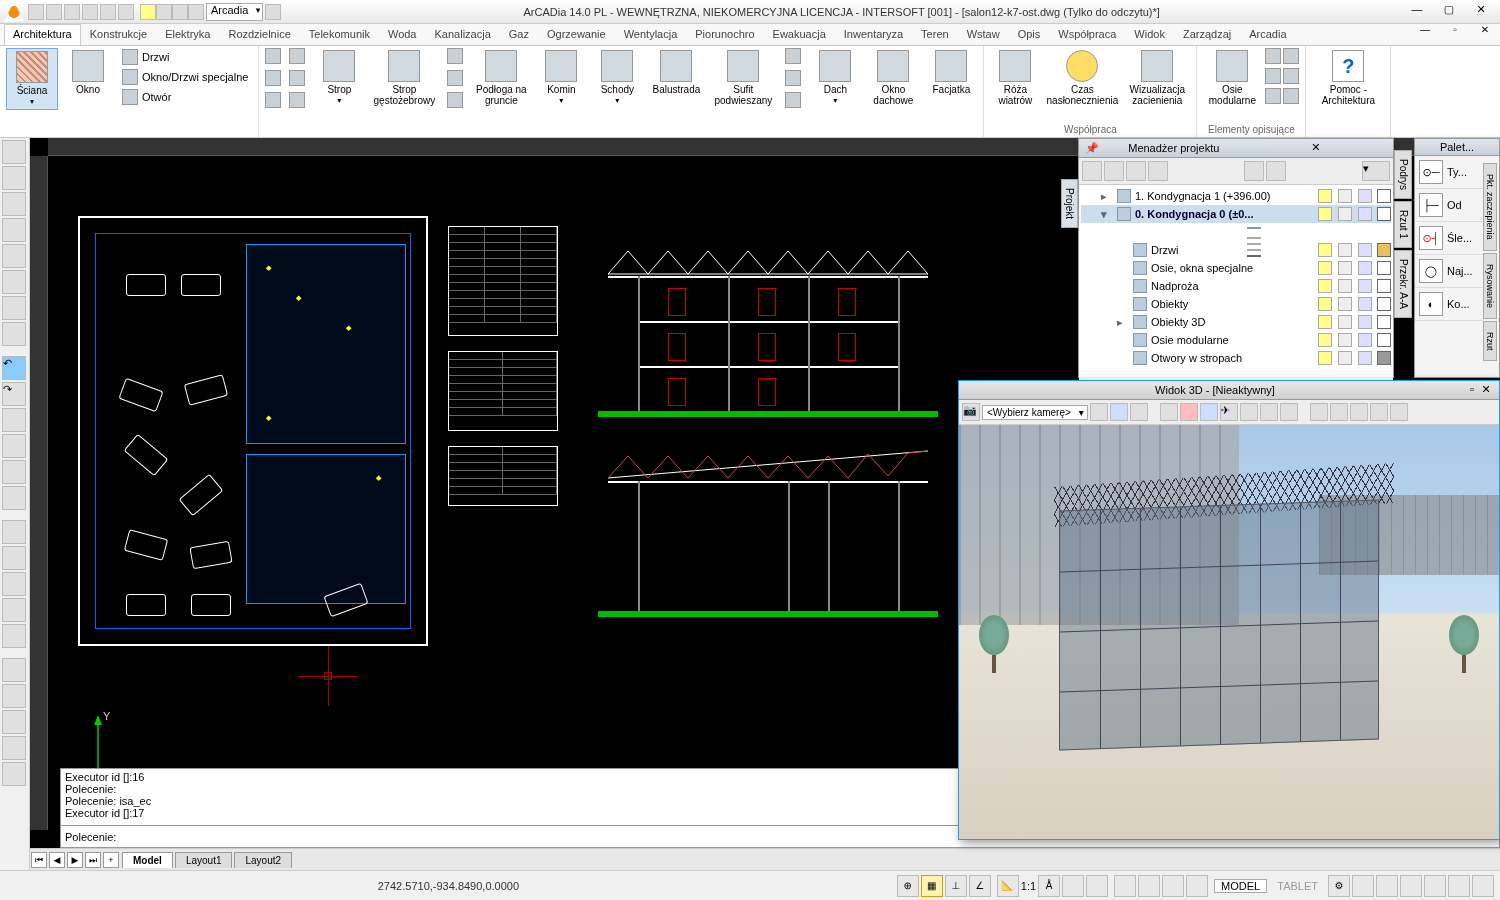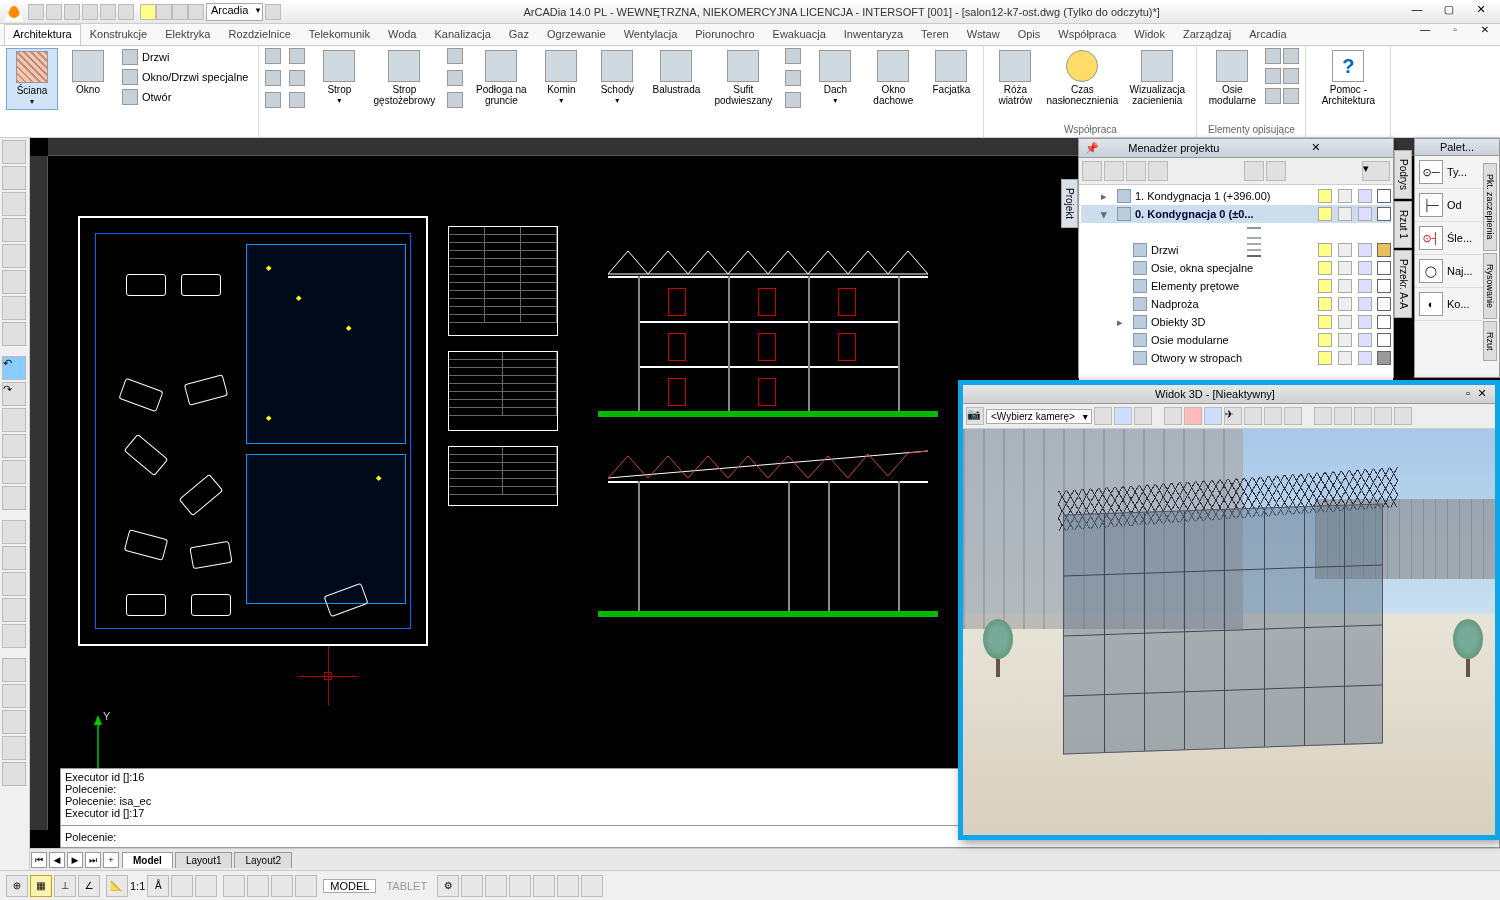--- a/index.html
+++ b/index.html
@@ -77,21 +77,21 @@
 .pm-lock { background:#eee; }
 .pm-print { background:#ddf; }
 .pm-swatch { width:14px; height:14px; border:1px solid #666; }
 .side-tabs { position:absolute; top:150px; right:88px; width:18px; display:flex; flex-direction:column; }
 .side-tab { writing-mode:vertical-rl; padding:8px 2px; background:#e0e0e0; border:1px solid #aaa; font-size:10px; cursor:pointer; margin-bottom:2px; }
 #palette-panel { top:138px; right:0; width:86px; height:240px; }
 .pal-item { display:flex; align-items:center; gap:4px; padding:4px; border-bottom:1px solid #ddd; cursor:pointer; }
 .pal-icon { width:24px; height:24px; border:1px solid #999; background:#fff; display:flex; align-items:center; justify-content:center; }
 .pal-tabs { position:absolute; right:0; top:24px; width:16px; }
 .pal-tab { writing-mode:vertical-rl; padding:10px 1px; background:#ddd; border:1px solid #aaa; font-size:9px; margin-bottom:2px; cursor:pointer; }
-#view3d { position:absolute; top:380px; right:0; width:542px; height:460px; background:#f0f0f0; border:5px solid #0ea5e9; box-shadow:3px 3px 10px rgba(0,0,0,0.4); }
+#view3d { position:absolute; top:380px; right:0; width:542px; height:460px; background:#f0f0f0; border:1px solid #0ea5e9; box-shadow:3px 3px 10px rgba(0,0,0,0.4); }
 .v3d-title { background:linear-gradient(#e8e8e8,#d0d0d0); padding:2px 6px; display:flex; align-items:center; font-size:11px; border-bottom:1px solid #999; }
 .v3d-toolbar { display:flex; gap:2px; padding:3px; background:#eee; border-bottom:1px solid #ccc; align-items:center; }
 .v3d-combo { border:1px solid #aaa; background:#fff; padding:1px 16px 1px 4px; font-size:10px; position:relative; }
 .v3d-combo::after { content:"▾"; position:absolute; right:3px; }
 .v3d-canvas { position:absolute; top:44px; left:0; right:0; bottom:0; background:linear-gradient(#a8c8e8 0%,#c8dff0 45%,#e8e4d8 46%,#d8d0c0 100%); overflow:hidden; }
 .bg-building { position:absolute; left:0; top:0; width:280px; height:200px; background:linear-gradient(90deg,#888 0,#888 2px,#aaa 2px,#aaa 18px); background-size:20px 100%; opacity:0.7; }
 .bg-building2 { position:absolute; right:0; top:70px; width:180px; height:80px; background:repeating-linear-gradient(90deg,#666 0,#666 1px,#888 1px,#888 12px); opacity:0.6; }
 .glass-building { position:absolute; left:100px; top:80px; width:320px; height:240px; background:rgba(100,120,140,0.5); border:1px solid #556; transform:skewY(-2deg); }
 .glass-floor { position:absolute; left:0; right:0; height:1px; background:#445; }
 .glass-col { position:absolute; top:0; bottom:0; width:1px; background:#445; }
@@ -625,30 +625,30 @@
         <span class="pm-icon"></span>
         <span class="pm-label">Osie, okna specjalne</span>
         <span class="pm-ctrl pm-bulb"></span>
         <span class="pm-ctrl pm-lock"></span>
         <span class="pm-ctrl pm-print"></span>
         <span class="pm-swatch" style="background:#fff"></span>
       </div>
       <div class="pm-row" style="padding-left: 36px;">
         <span class="pm-arrow"></span>
         <span class="pm-icon"></span>
-        <span class="pm-label">Elementy prętowe</span>
+        <span class="pm-label">Nadproża</span>
         <span class="pm-ctrl pm-bulb"></span>
         <span class="pm-ctrl pm-lock"></span>
         <span class="pm-ctrl pm-print"></span>
         <span class="pm-swatch" style="background:#fff"></span>
       </div>
       <div class="pm-row" style="padding-left: 36px;">
         <span class="pm-arrow"></span>
         <span class="pm-icon"></span>
-        <span class="pm-label">Nadproża</span>
+        <span class="pm-label">Obiekty</span>
         <span class="pm-ctrl pm-bulb"></span>
         <span class="pm-ctrl pm-lock"></span>
         <span class="pm-ctrl pm-print"></span>
         <span class="pm-swatch" style="background:#fff"></span>
       </div>
       <div class="pm-row" style="padding-left: 36px;">
         <span class="pm-arrow">▸</span>
         <span class="pm-icon"></span>
         <span class="pm-label">Obiekty 3D</span>
         <span class="pm-ctrl pm-bulb"></span>
@@ -763,20 +763,21 @@
         <div class="tree-trunk"></div>
       </div>
     <div class="tree" style="left:490px;top:190px">
         <div class="tree-crown"></div>
         <div class="tree-trunk"></div>
       </div>
   </div>
 </div>
 
 <div class="statusbar">
+  <div class="status-coords">2742.5710,-934.8490,0.0000</div>
   <div class="status-group">
     <div class="sbtn">⊕</div>
     <div class="sbtn active">▦</div>
     <div class="sbtn">⊥</div>
     <div class="sbtn">∠</div>
   </div>
   <div class="status-group">
     <div class="sbtn">📐</div>
     <span>1:1</span>
     <div class="sbtn">Å</div>

